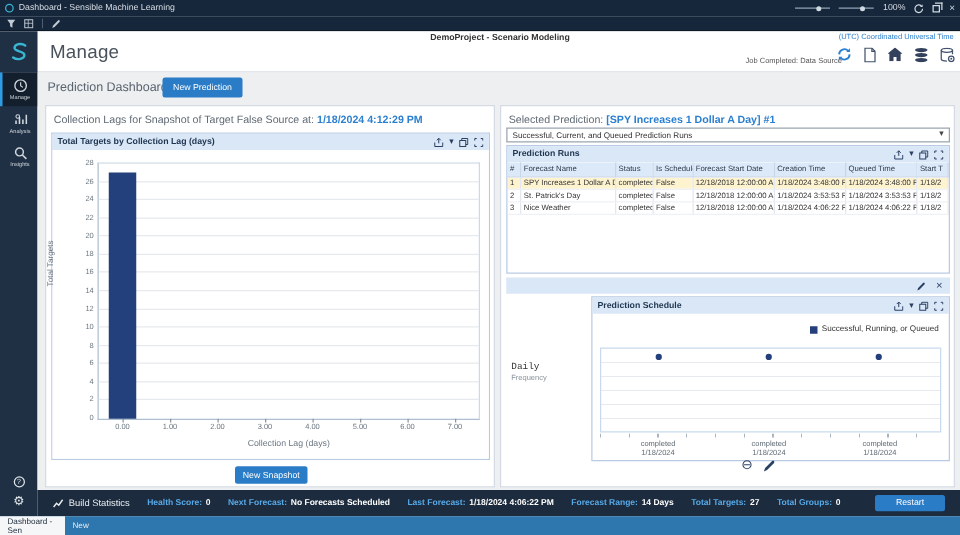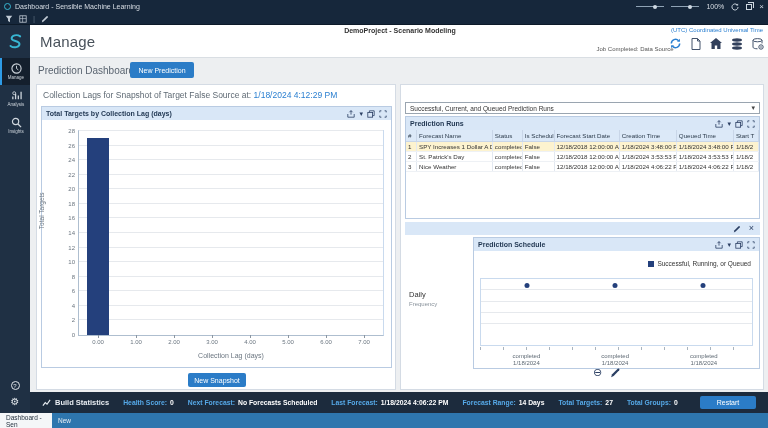--- a/index.html
+++ b/index.html
@@ -44,21 +44,21 @@
   .sb-bottom{margin-top:auto;display:flex;flex-direction:column;align-items:center;gap:7px;padding-bottom:6px;color:#dfe4e9;}
   .help-circ{width:9px;height:9px;border:1px solid #dfe4e9;border-radius:50%;font-size:6px;line-height:8px;text-align:center;}
   
   .content{position:absolute;left:30px;top:58px;width:738px;height:334px;background:#edeff1;}
   .dash-title{position:absolute;left:8px;top:7px;font-size:10px;color:#5a6470;}
   .btn{background:var(--accent);color:#fff;border:none;border-radius:2px;font-size:7px;
     font-family:inherit;display:inline-flex;align-items:center;justify-content:center;cursor:default;}
   .btn-newpred{position:absolute;left:100px;top:4px;width:64px;height:16px;}
   .card{position:absolute;background:#fff;border:1px solid #d4dbe4;}
   .card-heading{position:absolute;left:6px;top:5px;font-size:8.5px;color:#5f6a74;white-space:nowrap;}
-  .card-heading .blue{color:var(--link);}
+  .card-heading .blue{color:var(--link);font-weight:bold;}
   
   .panel{position:absolute;border:1px solid #b9cbe2;background:#fff;}
   .panel-hd{height:13px;background:var(--header-fill);display:flex;align-items:center;padding:0 4px;
     font-size:7px;font-weight:bold;color:#1f3550;}
   .panel-hd .ic{margin-left:auto;display:flex;align-items:center;gap:4px;color:#2b3f63;font-weight:normal;}
   .caret{font-size:7px;line-height:6px;color:#2b3f63;}
   
   .chart-body{position:relative;width:100%;height:247px;background:#fff;}
   .plot{position:absolute;left:36px;top:10px;width:306px;height:206px;border:1px solid #c9daee;
     border-left-color:#aebecf;border-bottom-color:#aebecf;}
@@ -87,28 +87,28 @@
   .legend{position:absolute;right:8px;top:22px;display:flex;align-items:center;gap:3px;font-size:6.5px;color:#333;}
   .legend i{width:6px;height:6px;background:var(--bar-color);display:inline-block;}
   .sched-plot{position:absolute;left:6px;top:40px;width:273px;height:68px;border:1px solid #c9daee;
     background:
       repeating-linear-gradient(to bottom,transparent 0 10.3px,#e6e9ed 10.3px 11.3px);}
   .sched-ticks{position:absolute;left:6px;top:109px;width:273px;height:3px;
     background:repeating-linear-gradient(to right,#a9b4bf 0 1px,transparent 1px 23px);}
   .dot{position:absolute;width:5px;height:5px;border-radius:50%;background:var(--bar-color);top:4px;transform:translateX(-50%);}
   .sched-xlabel{position:absolute;top:115px;transform:translateX(-50%);text-align:center;font-size:6px;color:#5f6a74;line-height:7px;white-space:nowrap;}
   .freq{position:absolute;left:8px;top:205px;}
-  .freq .v{font-size:7.5px;color:#333;}
+  .freq .v{font-size:7.5px;color:#333;font-family:Liberation Mono, monospace;}
   .freq .l{font-size:6px;color:#8a939c;margin-top:2px;}
   .sched-actions{position:absolute;left:192px;top:282px;display:flex;align-items:center;gap:8px;color:#2b3f63;}
   .minus-ic{font-size:11px;line-height:11px;}
   
   .statusbar{position:absolute;left:30px;top:392px;width:738px;height:21px;background:var(--navy-status);
     display:flex;align-items:center;gap:14px;padding:0 12px;color:#fff;}
-  .bs-title{display:flex;align-items:center;gap:4px;font-size:7.5px;font-weight:bold;color:#e8edf2;}
+  .bs-title{display:flex;align-items:center;gap:4px;font-size:7.5px;font-weight:normal;color:#e8edf2;}
   .stat{display:flex;align-items:baseline;gap:3px;font-size:6.8px;white-space:nowrap;}
   .stat .lbl{color:var(--stat-label);font-weight:bold;}
   .stat .val{color:#fff;font-weight:bold;}
   .btn-restart{margin-left:auto;width:56px;height:13px;}
   
   .taskbar{position:absolute;left:0;top:413px;width:768px;height:15px;background:var(--taskbar);display:flex;align-items:stretch;}
   .tk-tab{display:flex;align-items:center;padding:0 6px;font-size:6.5px;color:#e8eef4;cursor:default;}
   .tk-tab.active{background:#f4f6f8;color:#24313f;width:52px;}
   svg{display:block;}
 </style>
@@ -330,20 +330,23 @@
               <span class="xtick" style="left: 93.75%;">7.00</span>
             </div>
           <span class="ylab">Total Targets</span>
           <span class="xlab">Collection Lag (days)</span>
         </div>
       </div>
       <button class="btn btn-snapshot">New Snapshot</button>
     </div>
 
     <div class="card" style="left:370px;top:26px;width:364px;height:306px;">
+      <span class="card-heading">
+        <span>Selected Prediction: </span><span class="blue">[SPY Increases 1 Dollar A Day] #1</span>
+      </span>
       <div class="dropdown">
         <span>Successful, Current, and Queued Prediction Runs</span>
         <span class="caret">▾</span>
       </div>
 
       <div class="panel" style="left:4px;top:31px;width:355px;height:103px;">
         <div class="panel-hd">
           <span>Prediction Runs</span>
           <span class="ic">
             <span>

